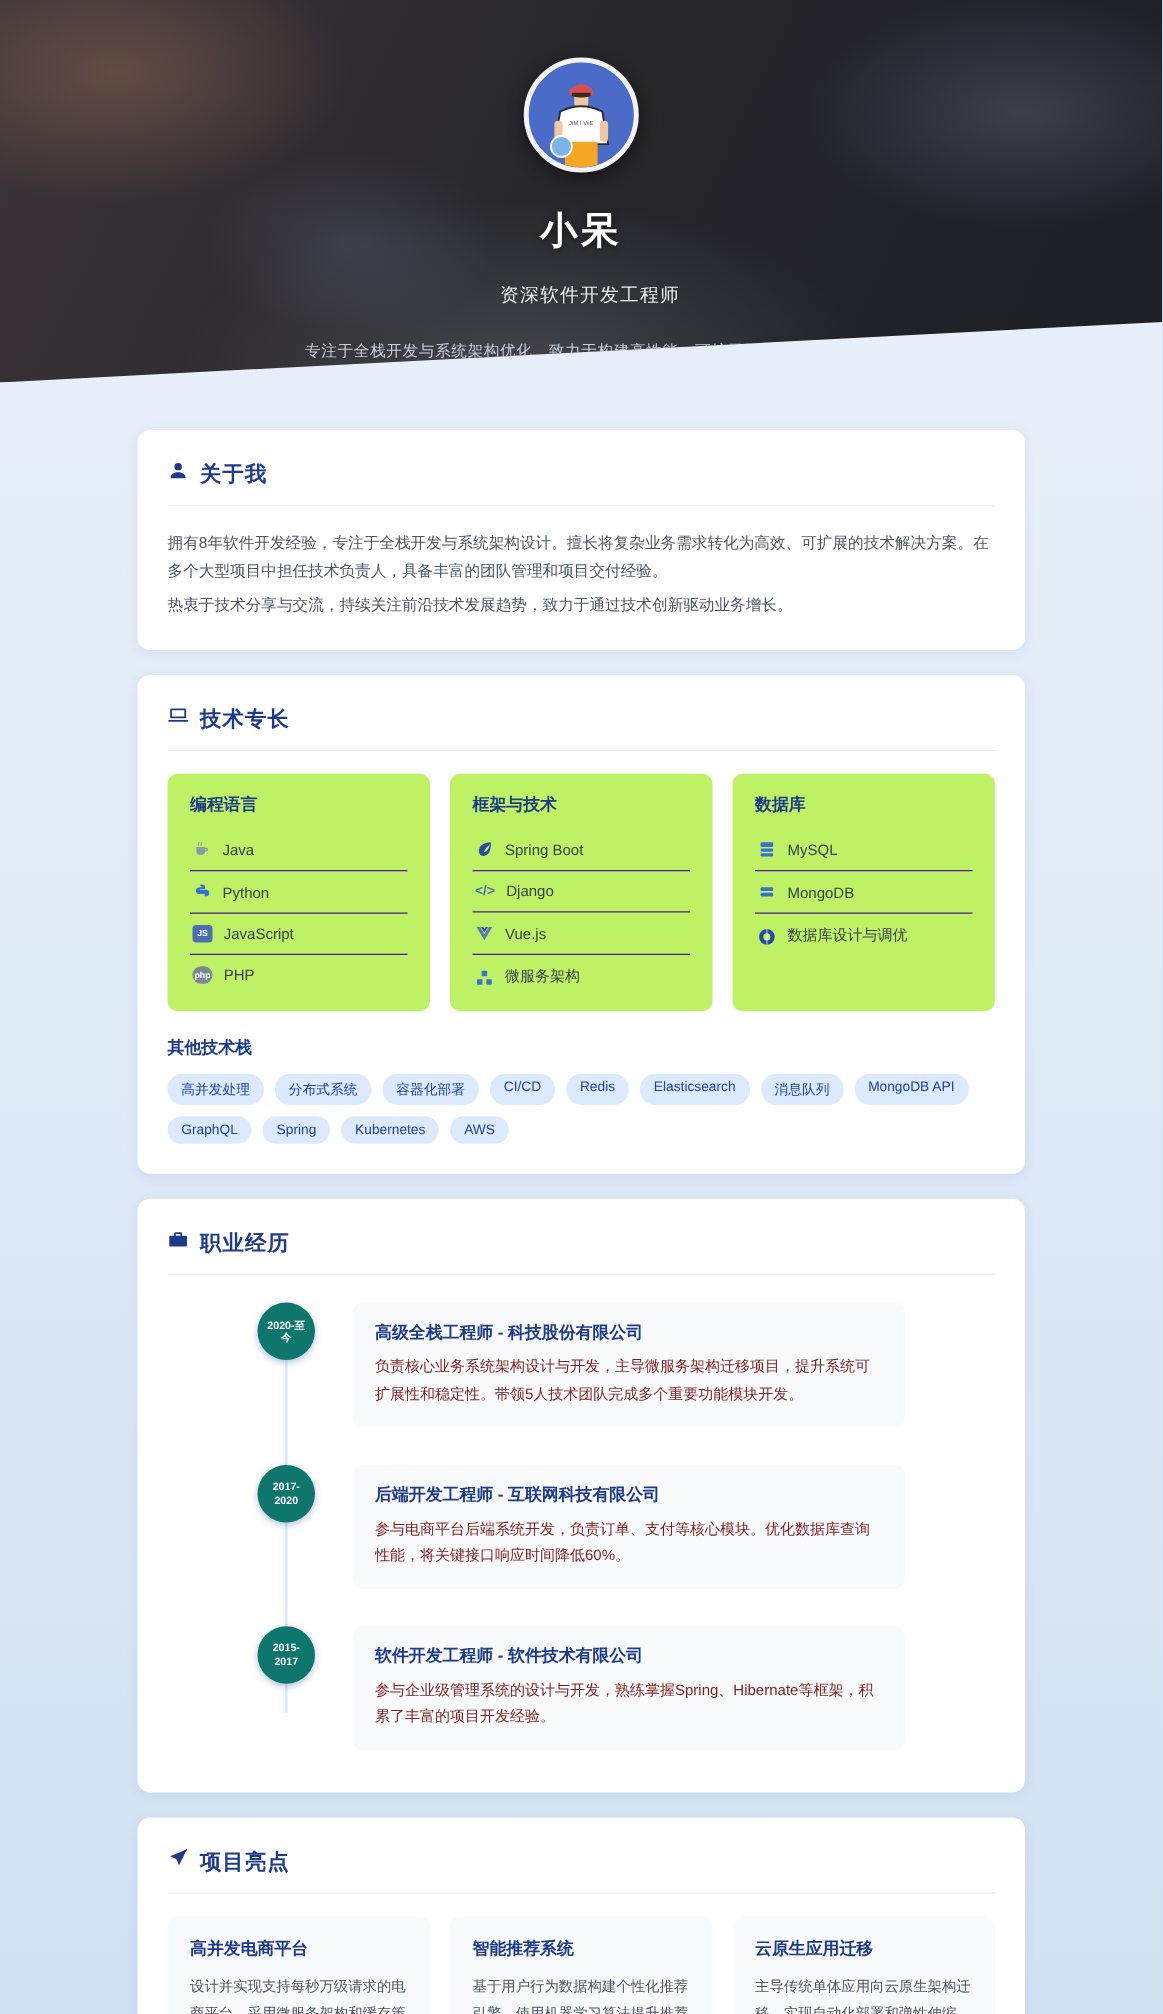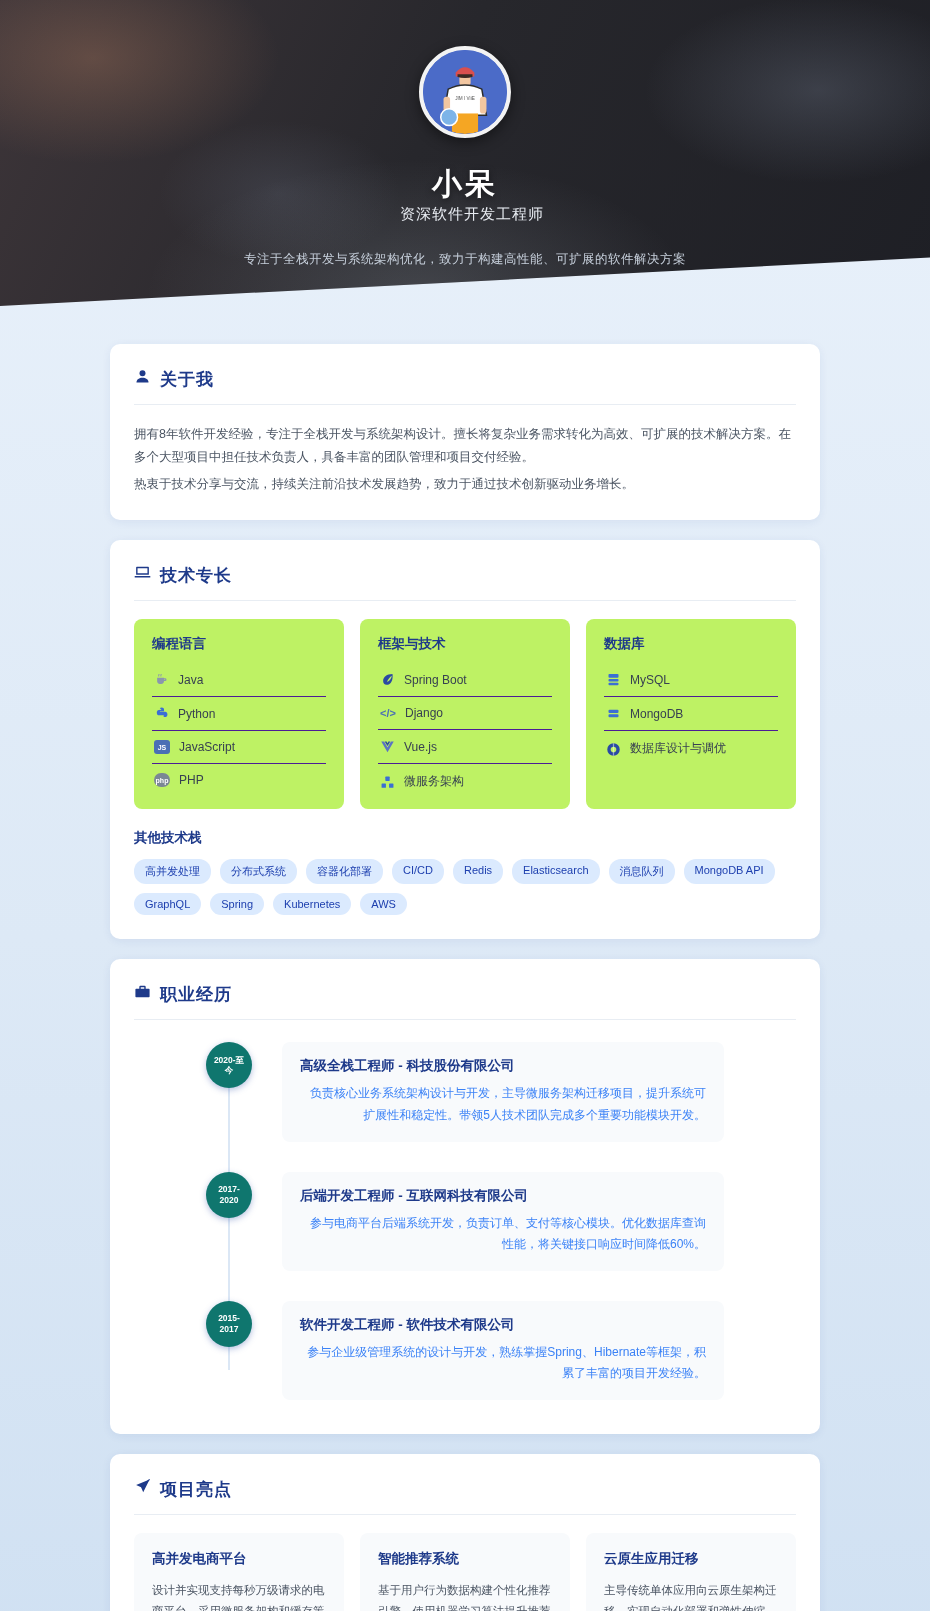--- a/index.html
+++ b/index.html
@@ -16,21 +16,21 @@
             radial-gradient(ellipse 420px 210px at 45% 92%, rgba(185,195,205,.20), transparent 65%),
             radial-gradient(ellipse 200px 120px at 30% 60%, rgba(90,95,110,.35), transparent 60%),
             linear-gradient(115deg,#3d3539 0%,#27272c 45%,#1e1f25 100%); }
   .hero-inner { position:relative; z-index:2; padding-top:46px; }
   .avatar { width:92px; height:92px; margin:0 auto; border-radius:50%;
             border:4px solid #f3f3f3; overflow:hidden; background:#4b6bc8;
             box-shadow:0 4px 14px rgba(0,0,0,.45); }
   .avatar svg { display:block; width:100%; height:100%; }
   .hero-name { margin-top:26px; font-size:30px; font-weight:bold; letter-spacing:3px;
                text-shadow:0 2px 6px rgba(0,0,0,.5); }
-  .hero-title { font-size:15px; color:#e8ecf2; letter-spacing:1px;padding-left:14px; }
+  .hero-title { margin-top:22px; font-size:15px; color:#e8ecf2; letter-spacing:1px;padding-left:14px; }
   .hero-tagline { margin-top:27px; font-size:12.5px; color:#c7d0dc; letter-spacing:.5px; }
 
   
   .card { width:710px; margin:0 auto 20px; background:#fff; border-radius:10px;
           box-shadow:0 2px 10px rgba(30,58,138,.07); padding:24px; }
   .card-head { display:flex; gap:9px;
                border-bottom:1px solid #e8edf3; padding-bottom:13px; margin-bottom:18px; }
   .card-head .s-icon { width:17px; height:17px; color:#1e3a8a; flex:none; }
   .card-head h2 { font-size:17px; color:#1e3a8a; letter-spacing:1px; }
   .about-text { font-size:12.5px; color:#4b5563; line-height:1.85; }
@@ -58,21 +58,21 @@
   .timeline:before { content:""; position:absolute; left:22px; top:14px; bottom:40px;
                      width:2px; background:#dbe7f5; }
   .tl-item { position:relative; padding-left:76px; margin-bottom:30px; }
   .tl-item:last-child { margin-bottom:6px; }
   .tl-badge { position:absolute; left:0; top:0; width:46px; height:46px; border-radius:50%;
               background:#0f766e; color:#fff; font-size:8.5px; font-weight:bold;
               display:flex; align-items:center; justify-content:center; text-align:center;
               line-height:1.25; padding:4px; box-shadow:0 2px 6px rgba(43,74,163,.35); }
   .tl-panel { background:#f8fafc; border-radius:8px; padding:15px 18px; max-width:442px; }
   .tl-panel h3 { font-size:13.5px; color:#1e3a8a; margin-bottom:8px; }
-  .tl-panel p { font-size:12px; color:#3b82f6; line-height:1.8;text-align:right; }
+  .tl-panel p { font-size:12px; color:#7f1d1d; line-height:1.8; }
 
   
   .proj-grid { display:flex; gap:16px; }
   .proj-card { flex:1; background:#f8fafc; border-radius:8px; padding:17px 18px; }
   .proj-card h3 { font-size:13.5px; color:#1e3a8a; margin-bottom:12px; }
   .proj-card p { font-size:11.5px; color:#4b5563; line-height:1.8; }
 
   
   .wm-anchor { position:relative; height:0; z-index:5; }
 </style>

